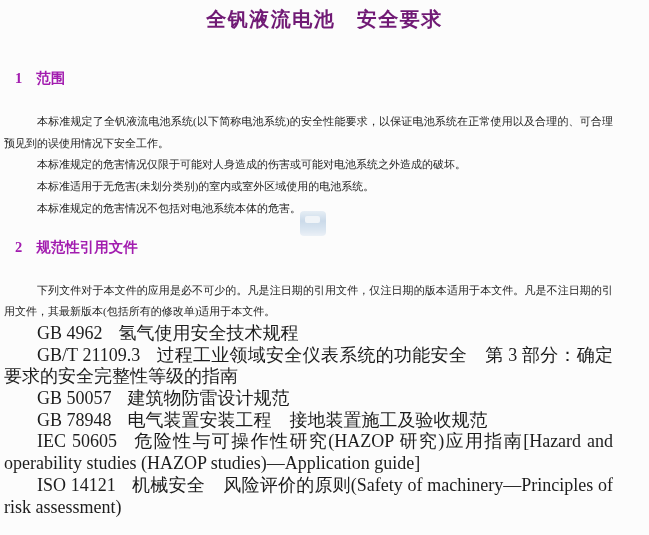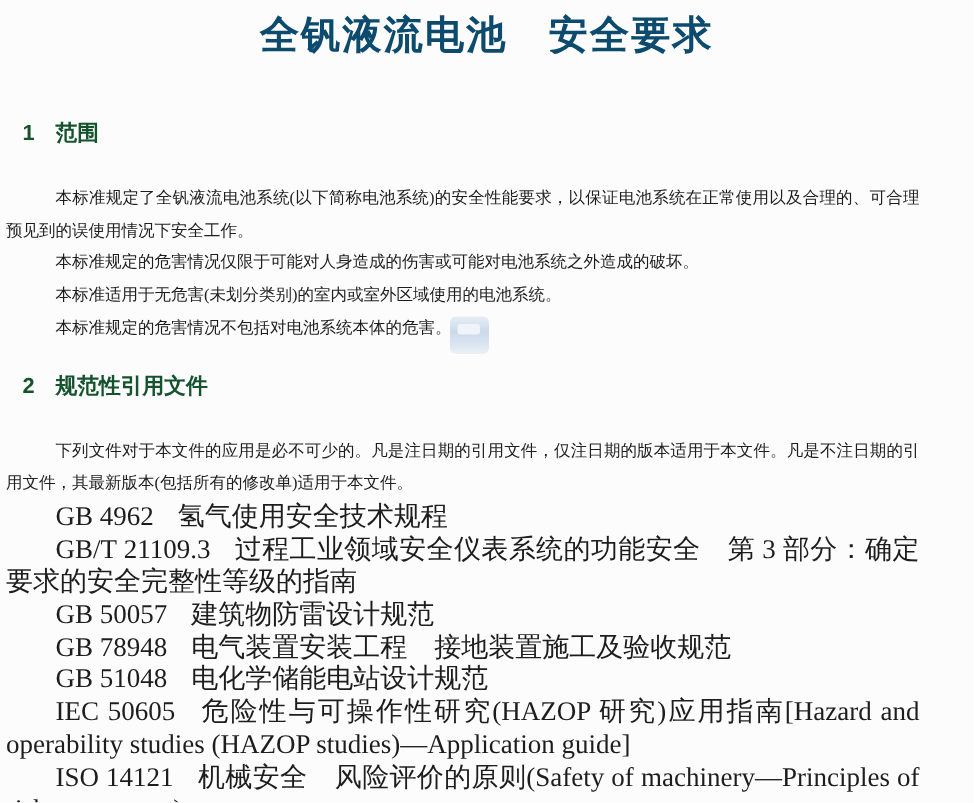--- a/index.html
+++ b/index.html
@@ -18,38 +18,38 @@
   }
   .doc-title {
     position: absolute;
     left: 0;
     right: 0;
     top: 6px;
     margin: 0;
     text-align: center;
     font-family: "Liberation Sans", "DejaVu Sans", sans-serif;
     font-weight: 700;
-    font-size: 26px;
+    font-size: 20px;
     letter-spacing: 1.5px;
-    color: #0c4a6e;
+    color: #701a75;
     white-space: pre;
   }
   .textcol {
     position: absolute;
     left: 4px;
     top: 0;
     width: 609px;
   }
   .sec-heading {
-    margin: 12px 0 0 11px;
-    font-family: Liberation Sans, sans-serif;
+    margin: 1px 0 0 11px;
+    font-family: Liberation Serif, serif;
     font-weight: 700;
     font-size: 14.5px;
     line-height: 18px;
-    color: #14532d;
+    color: #a21caf;
   }
   .sec-heading .sec-num { margin-right: 14px; }
   .h-sec1 { padding-top: 68px; }
   .h-sec2 { margin-top: 18px; }
   .body-para {
     margin: 0;
     font-size: 11px;
     line-height: 21.7px;
     text-align: justify;
     text-indent: 33px;
@@ -116,23 +116,20 @@
     <p class="ref-para">
       <span>GB/T 21109.3</span><span class="ref-gap"></span><span>过程工业领域安全仪表系统的功能安全　第 3 部分：确定要求的安全完整性等级的指南</span>
     </p>
     <p class="ref-para">
       <span>GB 50057</span><span class="ref-gap"></span><span>建筑物防雷设计规范</span>
     </p>
     <p class="ref-para">
       <span>GB 78948</span><span class="ref-gap"></span><span>电气装置安装工程　接地装置施工及验收规范</span>
     </p>
     <p class="ref-para">
-      <span>GB 51048</span><span class="ref-gap"></span><span>电化学储能电站设计规范</span>
-    </p>
-    <p class="ref-para">
       <span>IEC 50605</span><span class="ref-gap"></span><span>危险性与可操作性研究(HAZOP 研究)应用指南[Hazard and operability studies (HAZOP studies)—Application guide]</span>
     </p>
     <p class="ref-para">
       <span>ISO 14121</span><span class="ref-gap"></span><span>机械安全　风险评价的原则(Safety of machinery—Principles of risk assessment)</span>
     </p>
 
   </div>
 
   <div class="watermark"></div>
 

